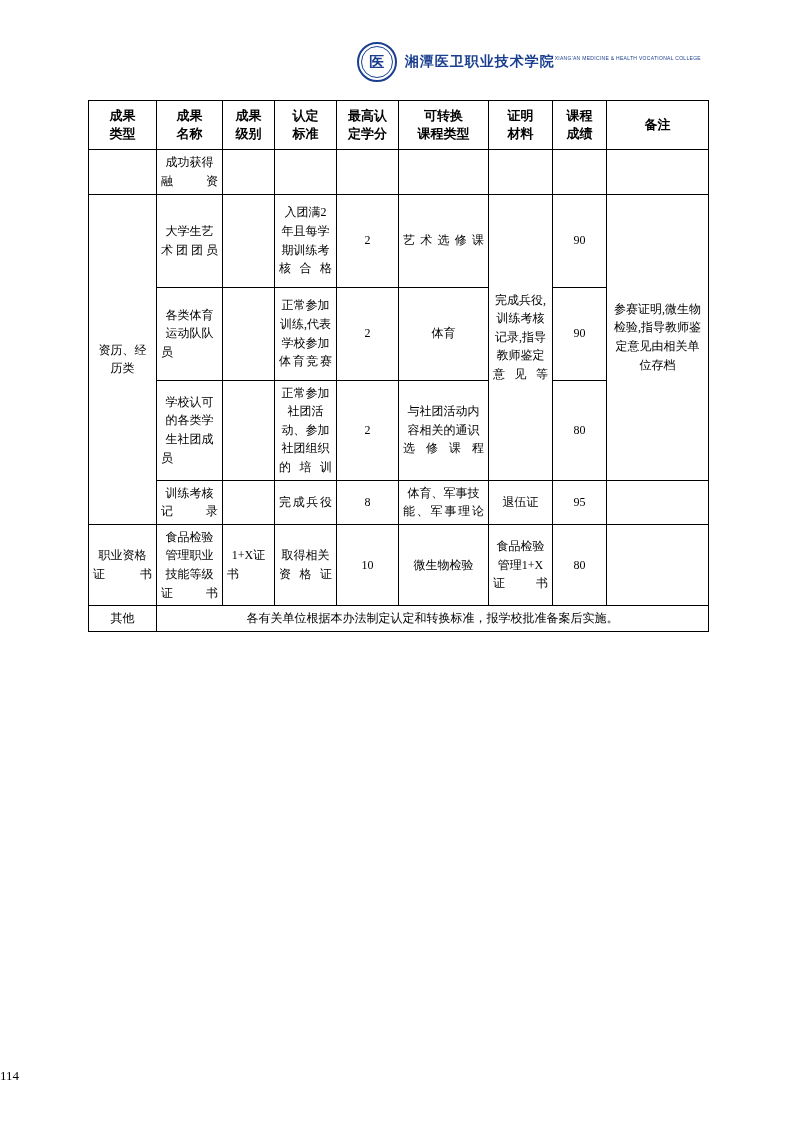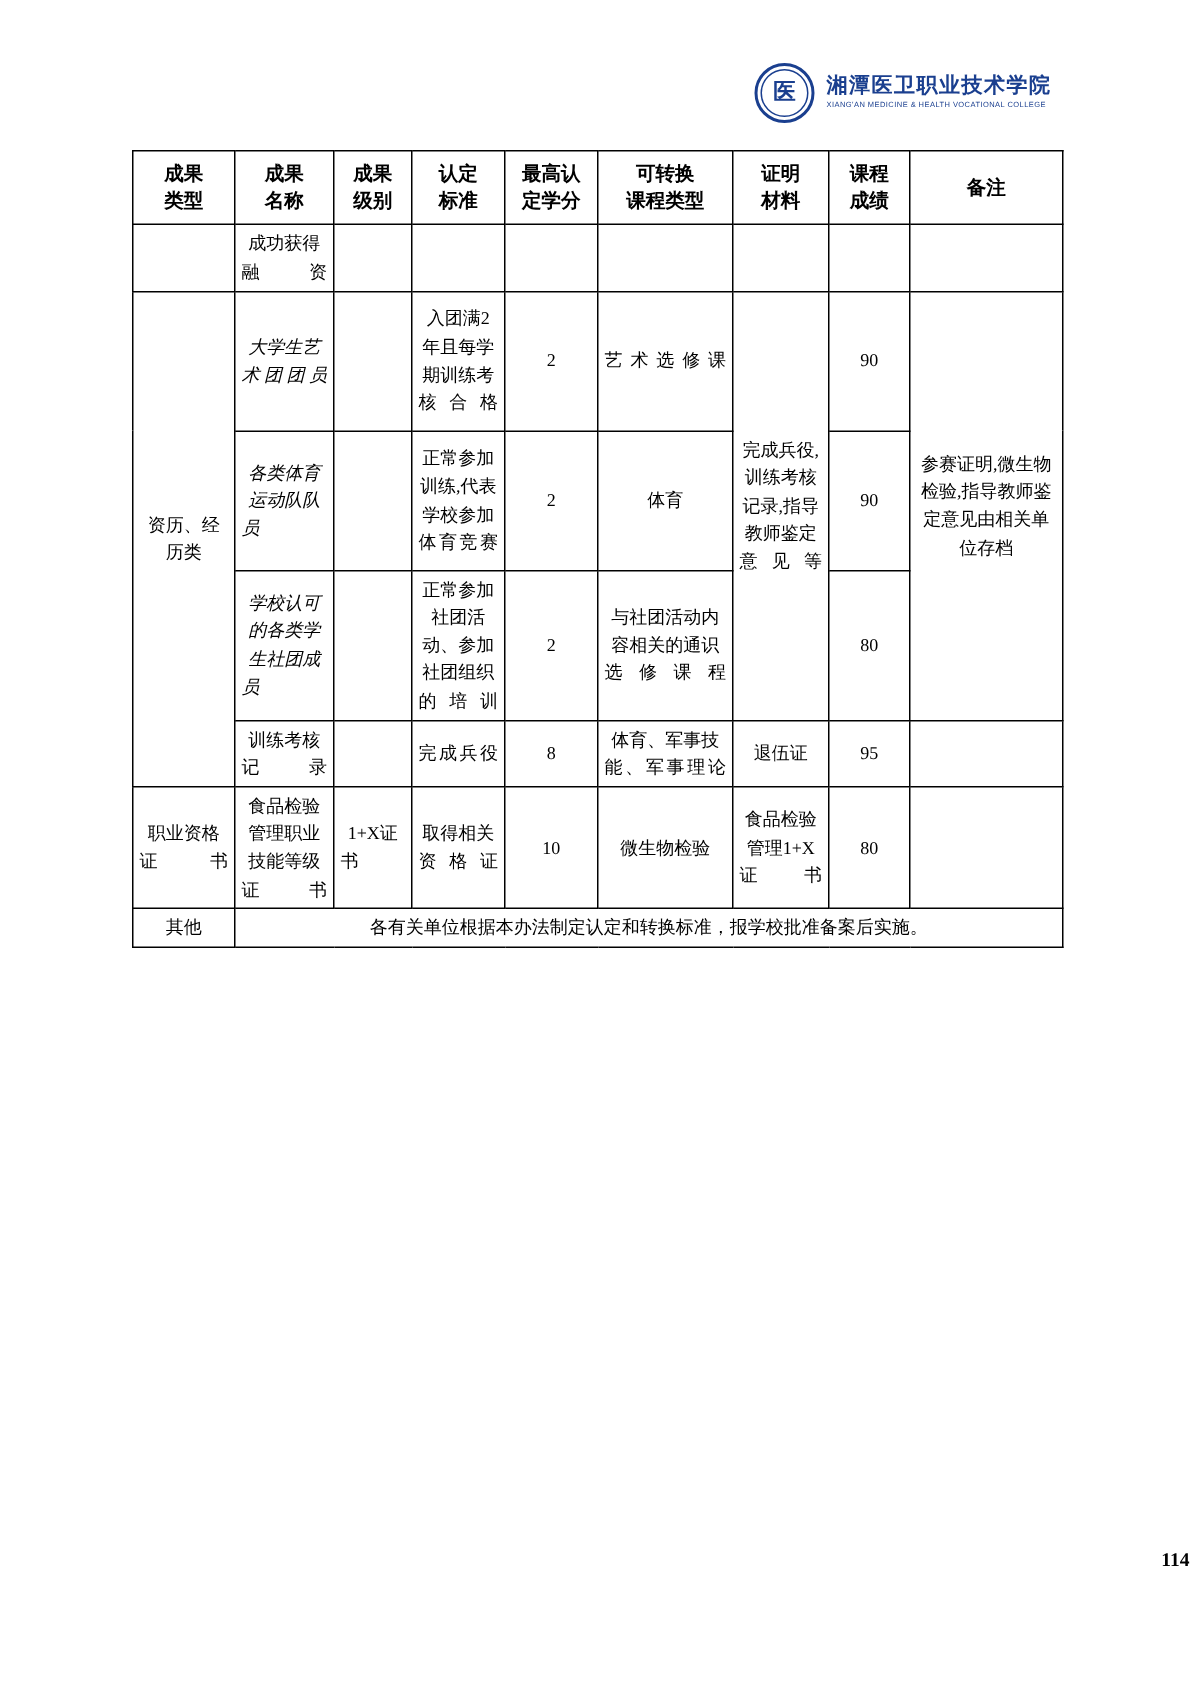--- a/index.html
+++ b/index.html
@@ -53,21 +53,21 @@
   }
   .logo-seal span {
     color: #1a3f8f;
     font-size: 15px;
     font-weight: bold;
     z-index: 2;
     line-height: 1;
   }
   .logo-text {
     display: flex;
-    flex-direction: column;
+    flex-direction: row;
     line-height: 1.15;
   }
   .logo-cn {
     color: #1a3f8f;
     font-size: 14px;
     letter-spacing: 1px;
     font-family: "Liberation Serif", serif;
     font-weight: bold;
   }
   .logo-en {
@@ -121,32 +121,31 @@
   .left-note {
     text-align: left;
     padding-left: 6px;
     line-height: 1.7;
   }
   .remark-cell {
     text-align: left;
     padding: 4px 6px;
     line-height: 1.75;
   }
-  .tall { height: 86px; font-style: italic; }
+  .tall { height: 86px; }
 
   
   .page-number {
     position: absolute;
     left: 0;
     right: 0;
-    top: 1032px;
-    text-align: right;
+    top: 1068px;
+    text-align: left;
     font-size: 13px;
     font-family: "Liberation Serif", serif;
-    font-weight: bold;
   }
 </style>
 </head>
 <body>
 
 <div class="page">
 
   <div class="logo-block">
     <div class="logo-seal">
       <span>医</span>

